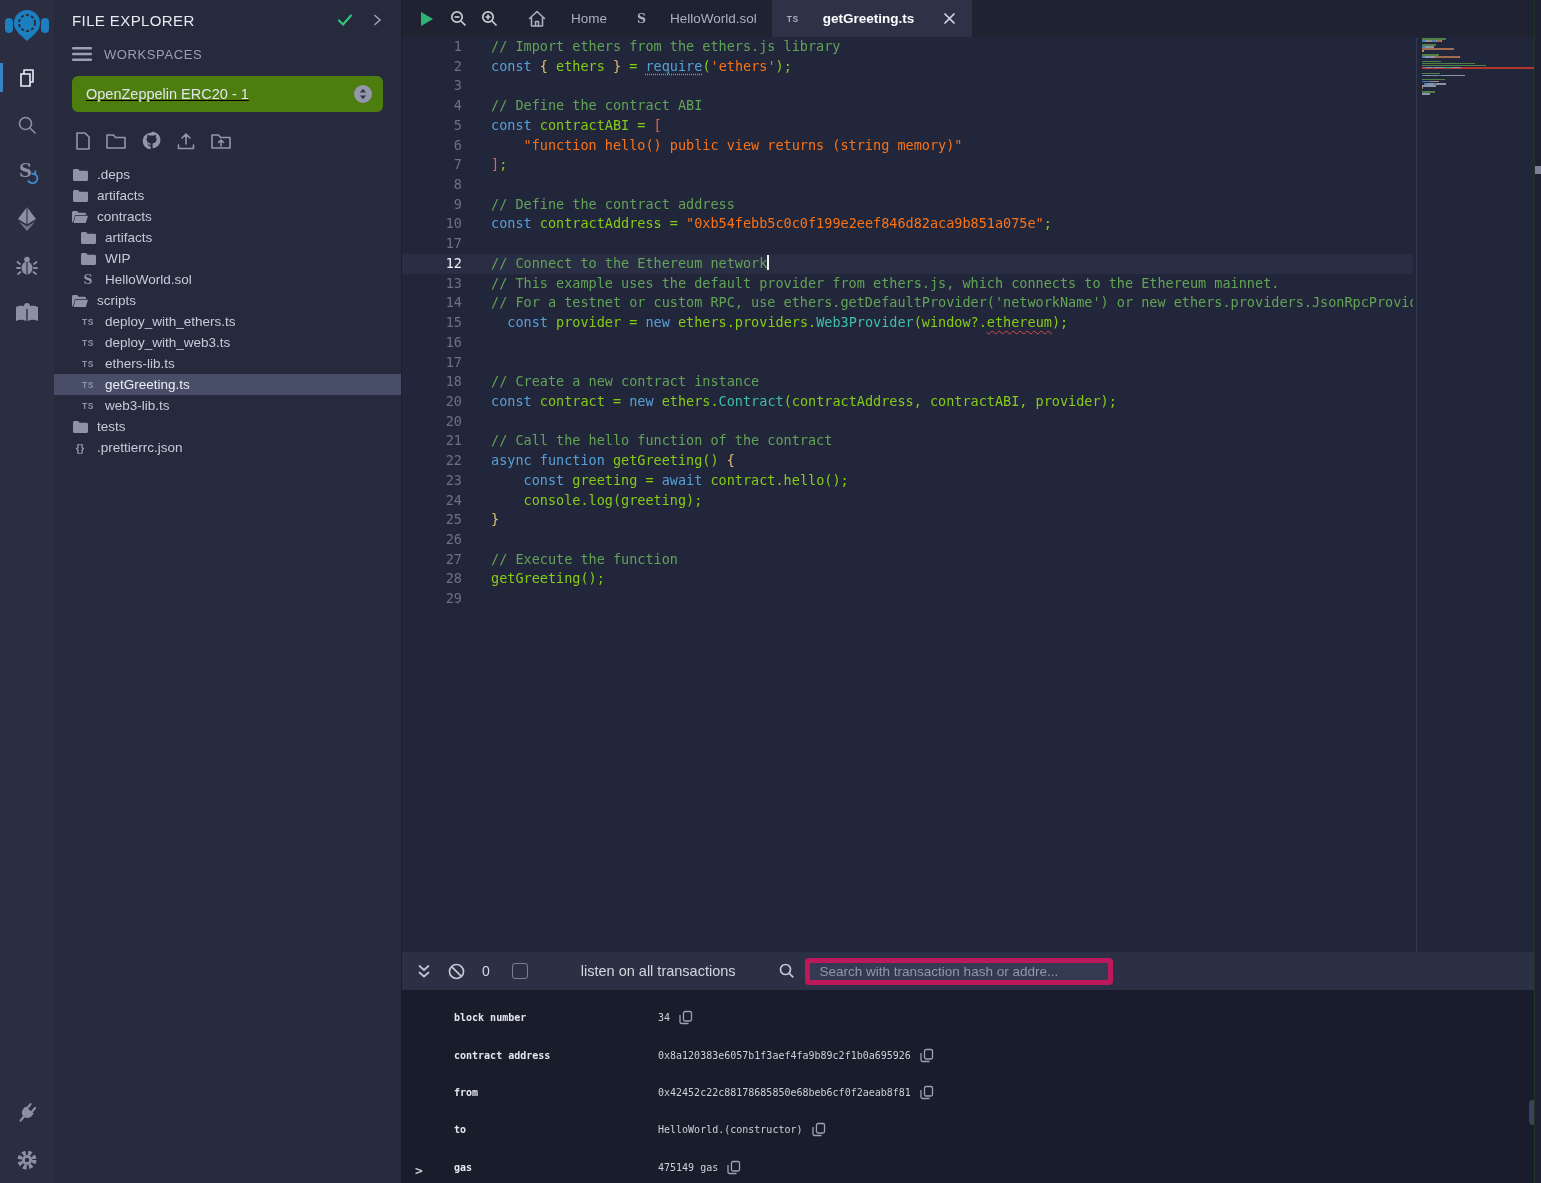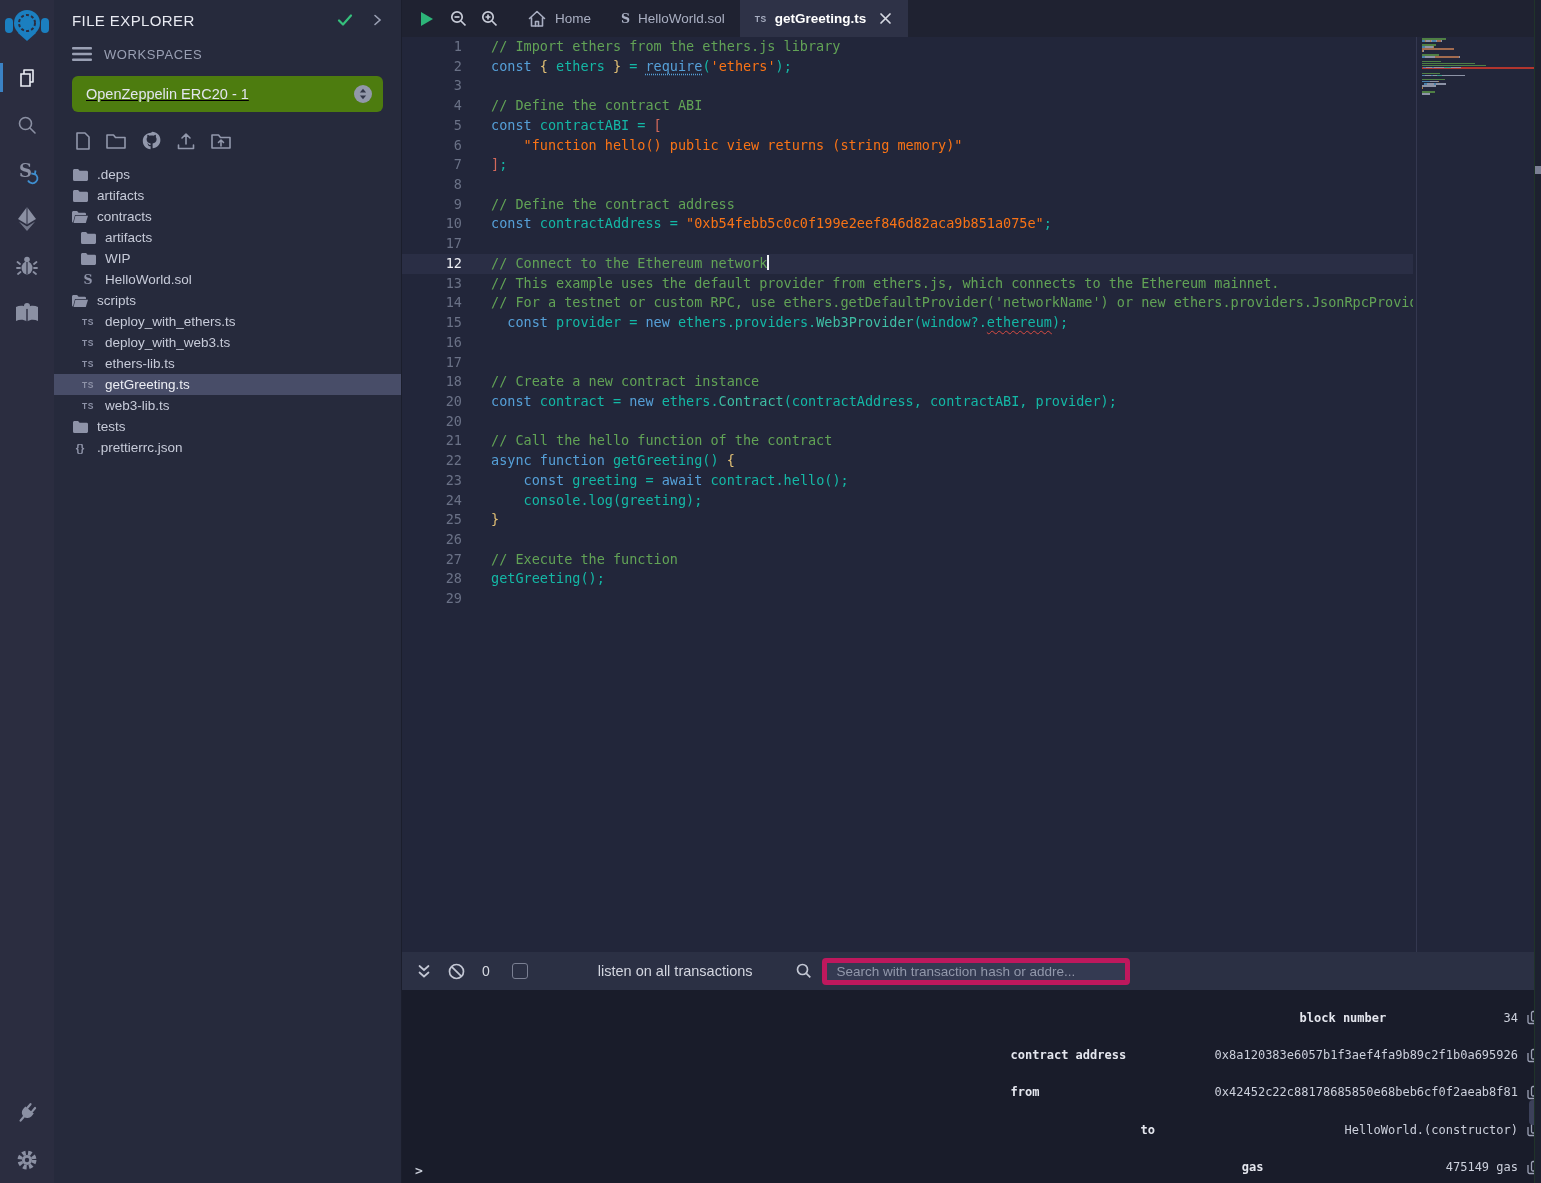--- a/index.html
+++ b/index.html
@@ -38,62 +38,62 @@
   .ts-ico { font-size:8.5px; letter-spacing:.5px; }
   .sol-ico { font-size:12.5px; font-family:"DejaVu Serif",serif; }
   .json-ico { font-size:11px; }
   .tree-label { white-space:nowrap; }
 
   
   .editor-area { position:absolute; left:402px; top:0; right:0; height:952px; background:#22263a; }
   .tab-bar { height:37px; background:#1f2231; display:flex; align-items:stretch; }
   .tab-actions { display:flex; align-items:center; gap:12px; padding:0 13px; }
   .tab-actions .ta { display:flex; cursor:pointer; color:#c8ccd8; }
-  .tab { display:flex; align-items:center; gap:8px; padding:0 15px; color:#a9afc2; font-size:13.5px; cursor:pointer; }
+  .tab { display:flex; align-items:center; gap:24px; padding:0 15px; color:#a9afc2; font-size:13.5px; cursor:pointer; }
   .tab .tico { display:flex; color:#a9afc2; }
   .tab.active { background:#2e3247; color:#ffffff; font-weight:bold; }
   .tab .closex { display:flex; margin-left:4px; color:#d6d9e2; }
 
   .editor-body { position:absolute; top:37px; left:0; right:0; bottom:0; overflow:hidden; }
   .code-area { position:absolute; top:0; left:0; right:128px; bottom:0; overflow:hidden; }
   .cl { display:flex; height:19.72px; line-height:19.72px;
         font-family:"DejaVu Sans Mono",monospace; font-size:13.5px; white-space:pre; }
   .cl .ln { width:60px; text-align:right; color:#6a7186; flex:none; user-select:none; }
   .cl .gap { width:29px; flex:none; }
   .cl.current { background:#2a2e45; }
   .cl.current .ln { color:#eef0f6; }
-  .kw { color:#56a0d8; } .pl { color:#14b8a6; } .str { color:#f97316; }
+  .kw { color:#56a0d8; } .pl { color:#84cc16; } .str { color:#f97316; }
   .comment { color:#62a356; } .cls { color:#3fbfa5; }
   .br1 { color:#e2c075; } .br2 { color:#d4695a; }
   .udot { text-decoration:underline dotted; text-underline-offset:3px; }
   .err { text-decoration:underline wavy #d84b42; text-decoration-thickness:1px; text-underline-offset:3px;margin-top:32px; }
   .caret { display:inline-block; width:1.5px; height:15px; background:#eef0f6; vertical-align:-2px; }
 
   .minimap { position:absolute; top:0; right:7px; width:118px; bottom:0; border-left:1px solid #343850;
              background:#22263a; padding:1px 0 0 5px; cursor:pointer; }
   .mm-line { height:2.05px; position:relative; font-size:0; white-space:nowrap; }
   .mm-line.mm-err { background:rgba(194,55,45,.9); }
   .mm-seg { display:inline-block; height:1.5px; vertical-align:top; }
 
   
   .terminal { position:absolute; left:402px; top:952px; right:0; bottom:0; background:#191c2a; }
   .term-header { height:38px; background:#2b3044; display:flex; align-items:center; padding:0 14px; }
   .term-header .thi { display:flex; color:#c3c7d4; cursor:pointer; }
   .t-count { color:#d7dae2; font-size:14px; margin:0 0 0 16px; }
   .t-check { width:16px; height:16px; border:1px solid #7a7f92; border-radius:3px; background:transparent;
              margin-left:22px; cursor:pointer; flex:none; }
-  .t-listen { color:#d3d6e0; font-size:14.5px; margin-left:28px; cursor:pointer;padding-left:42px; }
+  .t-listen { color:#d3d6e0; font-size:14.5px; margin-left:11px; cursor:pointer;padding-left:42px; }
   .t-search-ico { margin-left:42px; }
   .t-input { margin-left:9px; width:308px; height:27px; background:#343a52; border:5px solid #be185d;
              border-radius:4px; color:#c6cad8; font-size:13.5px; padding:0 10px;
              font-family:"Liberation Sans",sans-serif; }
   .t-input::placeholder { color:#9298ab; }
   .term-body { position:relative; padding-top:9px; }
   .trow { display:flex; align-items:center; height:37.4px; padding-left:52px;
-          font-family:"DejaVu Sans Mono",monospace; font-size:12px;justify-content:flex-end; }
+          font-family:"DejaVu Sans Mono",monospace; font-size:10px; }
   .tkey { width:204px; font-weight:bold; color:#e4e6ee; flex:none; }
   .tval { color:#ccd0dc; display:flex; align-items:center; gap:9px; }
   .tcopy { display:flex; color:#9ca1b4; cursor:pointer; }
   .t-prompt { position:absolute; left:13px; bottom:5px; font-family:"DejaVu Sans Mono",monospace;
               font-size:13px; font-weight:bold; color:#c9cdd8; }
   .term-scroll-thumb { position:absolute; right:3px; top:148px; width:9px; height:25px;
                        background:#3c415a; border-radius:4px; cursor:pointer; }
 
   
   .page-scroll { position:absolute; right:0; top:0; width:7px; height:100%; background:#1d212f;

